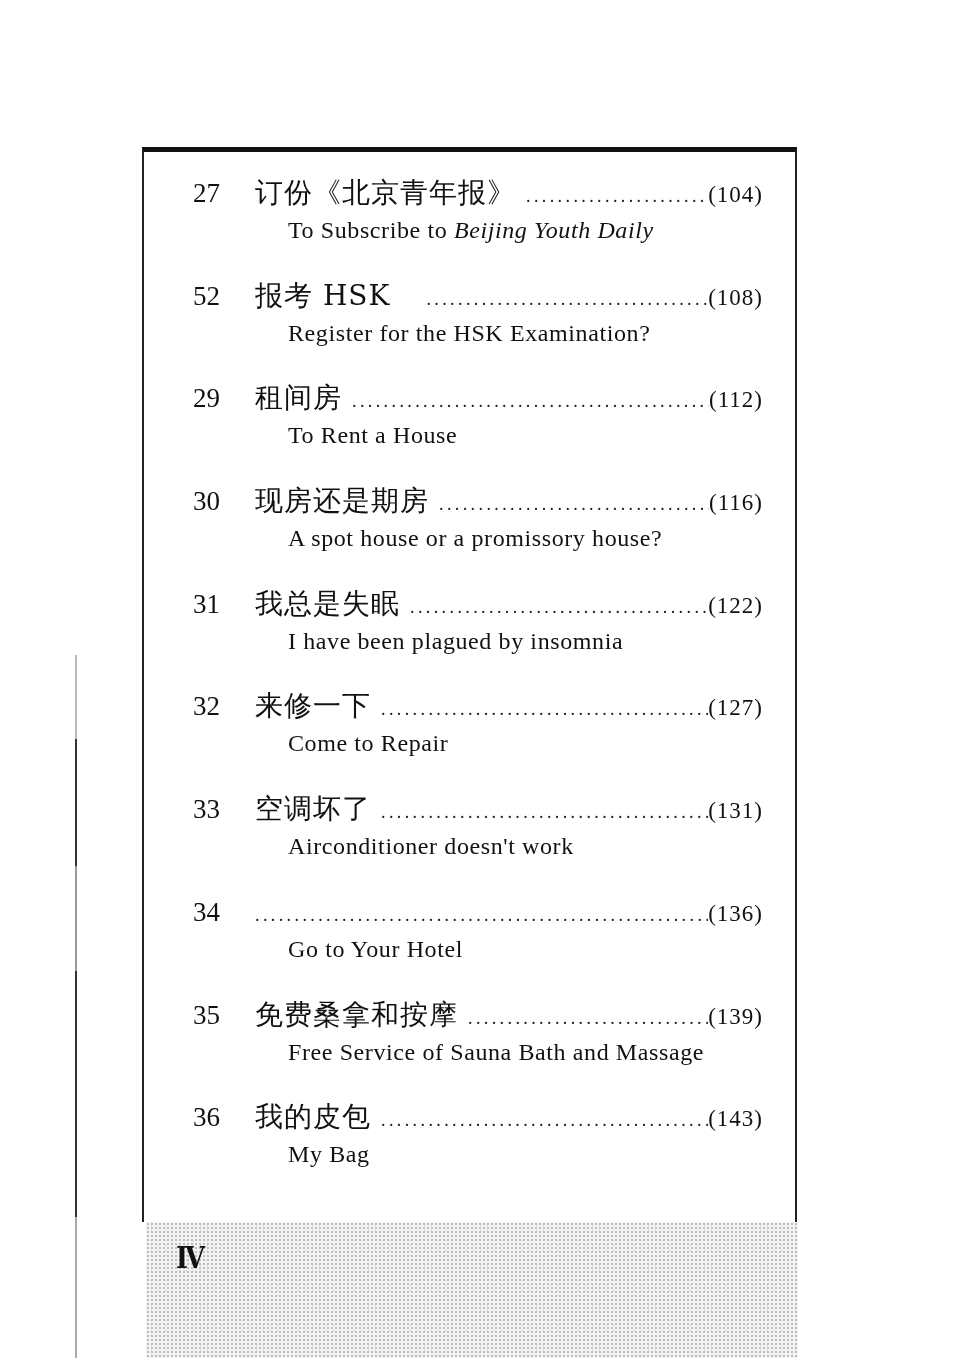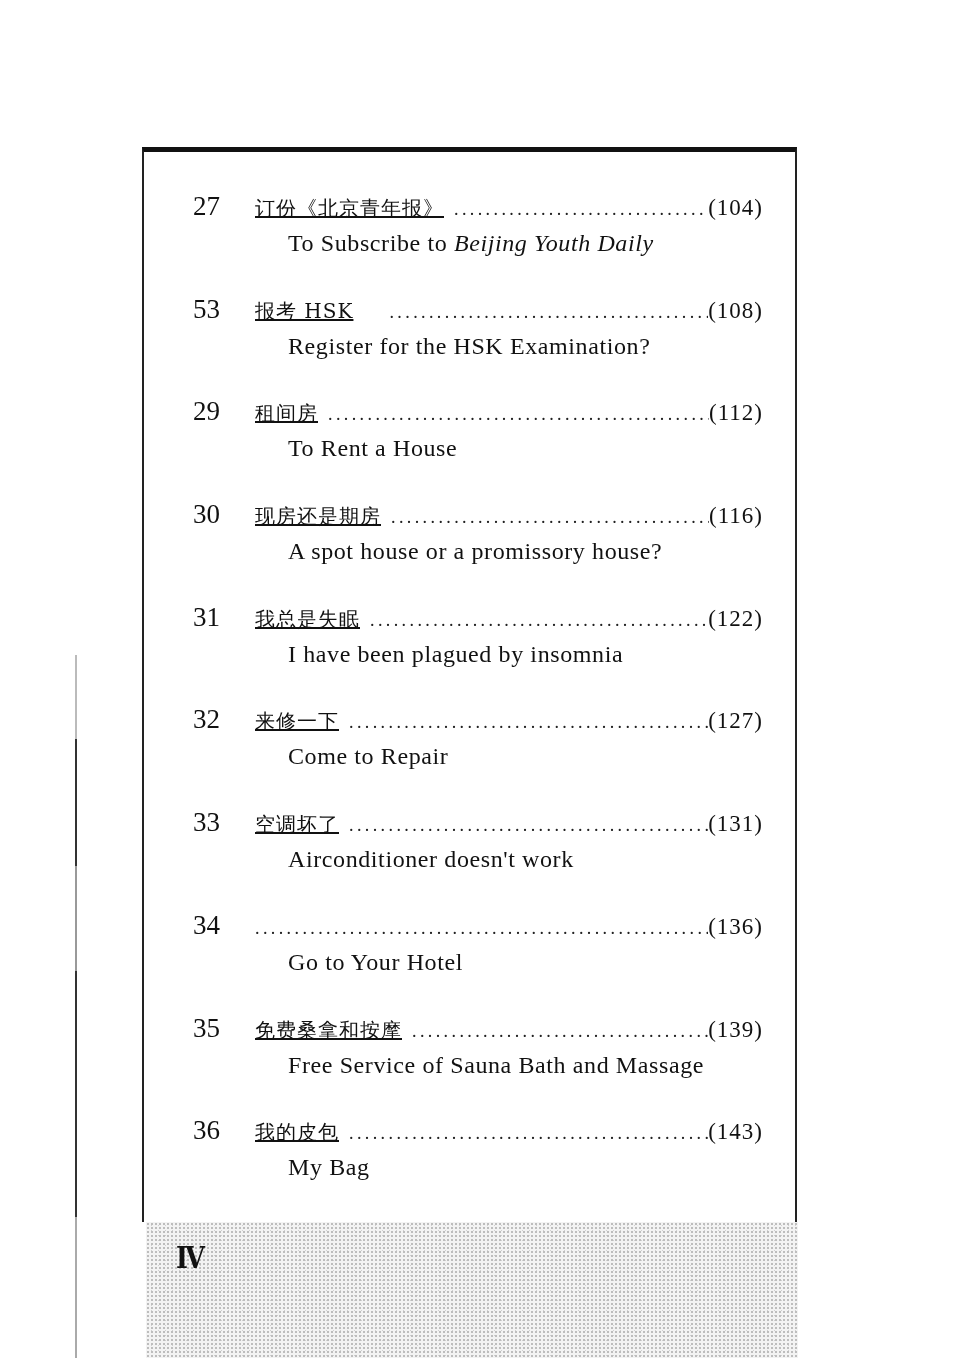--- a/index.html
+++ b/index.html
@@ -30,21 +30,21 @@
       position: absolute;
       left: 75px;
       top: 655px;
       width: 2px;
       height: 703px;
       background: linear-gradient(to bottom, #bbbbbb 0%, #bbbbbb 12%, #333333 12%, #333333 30%, #999999 30%, #999999 45%, #333333 45%, #333333 80%, #aaaaaa 80%, #aaaaaa 100%);
     }
     .toc {
       position: absolute;
       left: 193px;
-      top: 186px;
+      top: 173px;
       width: 570px;
     }
     .toc-entry {
       position: relative;
       height: 102.7px;
     }
     .toc-main {
       display: flex;
       align-items: baseline;
       height: 40px;
@@ -53,24 +53,23 @@
     }
     .toc-num {
       width: 62px;
       flex: 0 0 62px;
       font-size: 27px;
       letter-spacing: 0px;
     }
     .toc-title {
       flex: 0 0 auto;
       font-family: "DejaVu Serif", "Liberation Serif", serif;
-      font-size: 20px;
+      font-size: 28px;
       letter-spacing: 1px;
       padding-right: 10px;
-      text-decoration: underline;
     }
     .toc-leader {
       flex: 1 1 auto;
       overflow: hidden;
       white-space: nowrap;
       font-size: 18px;
       letter-spacing: 3.4px;
       color: #222222;
       text-align: right;
       padding-right: 12px;
@@ -130,21 +129,21 @@
       <span class="toc-num">27</span>
       <span class="toc-title">订份《北京青年报》</span>
       <span class="toc-leader">..........................................................</span>
       <span class="toc-page">(104)</span>
     </div>
     <div class="toc-sub"><span>To Subscribe to </span><span class="it">Beijing Youth Daily</span></div>
   </div>
 
   <div class="toc-entry">
     <div class="toc-main">
-      <span class="toc-num">53</span>
+      <span class="toc-num">52</span>
       <span class="toc-title" style="padding-right:36px">报考 HSK</span>
       <span class="toc-leader">..........................................................</span>
       <span class="toc-page">(108)</span>
     </div>
     <div class="toc-sub"><span>Register for the HSK Examination?</span><span class="it"></span></div>
   </div>
 
   <div class="toc-entry">
     <div class="toc-main">
       <span class="toc-num">29</span>

